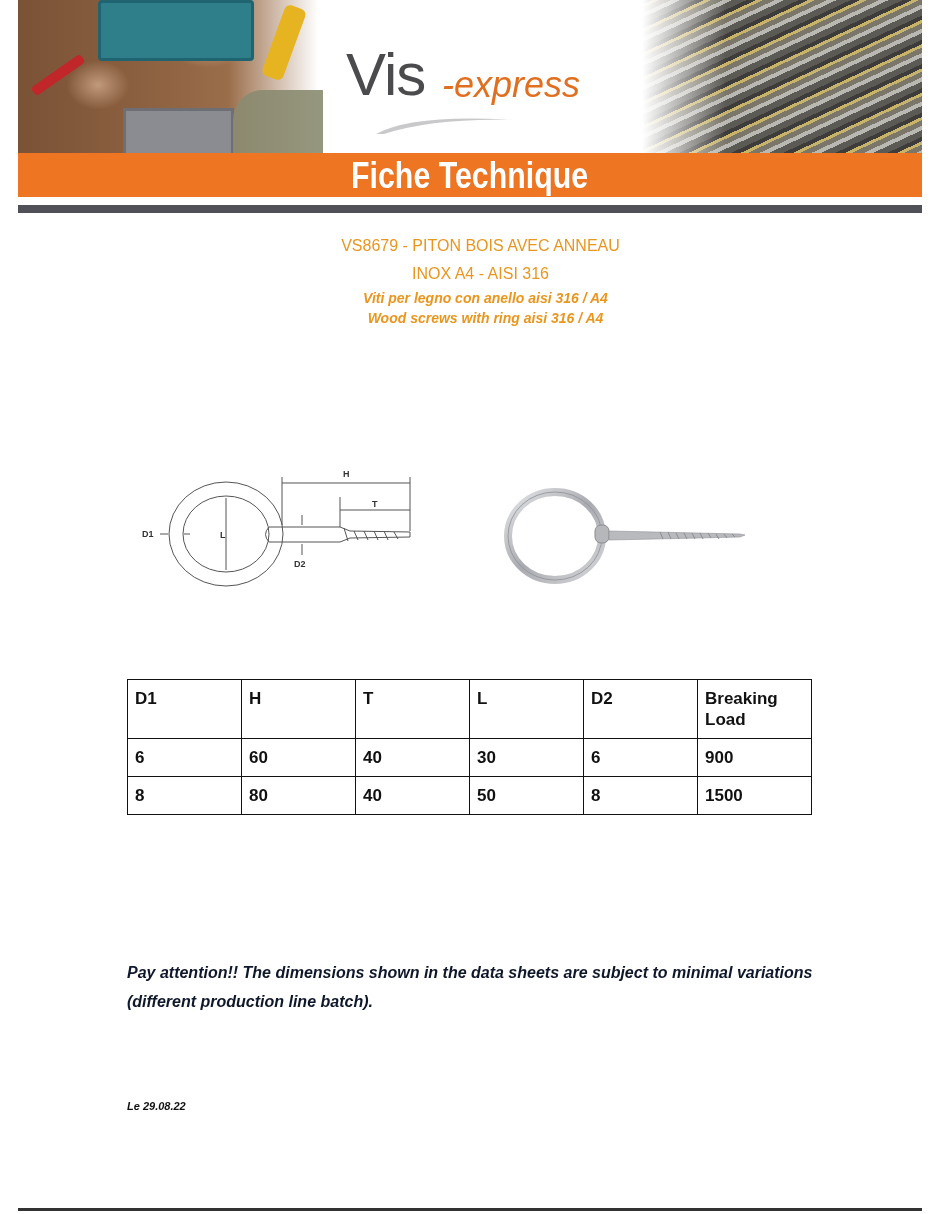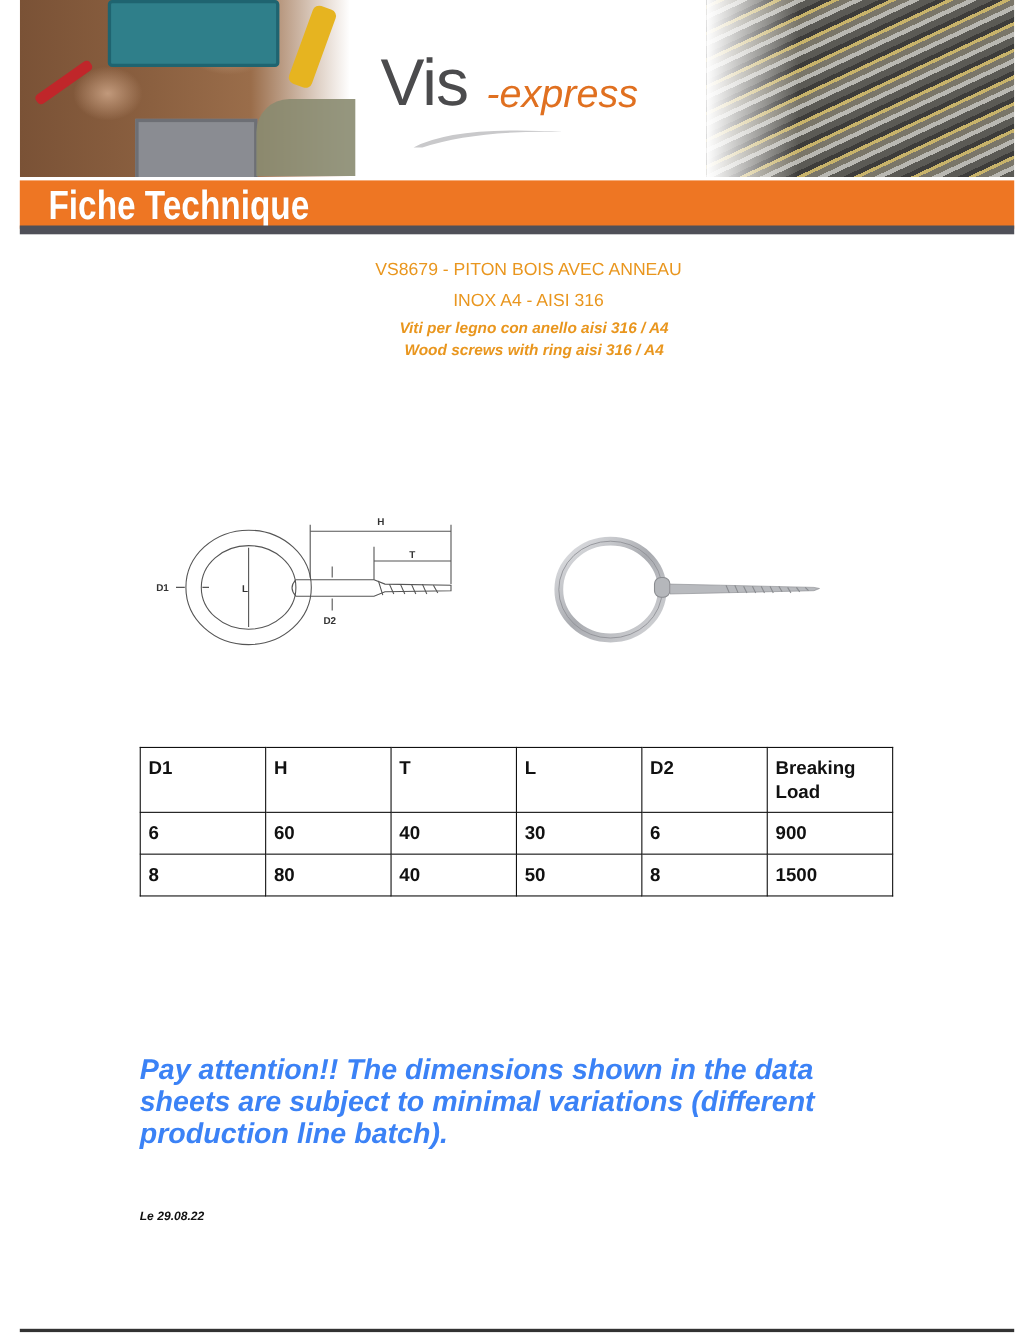--- a/index.html
+++ b/index.html
@@ -25,21 +25,21 @@
       repeating-linear-gradient(-25deg, #5b5a55 0 6px, #b9b8b2 6px 10px, #7a7669 10px 15px, #c8b36a 15px 18px, #3d3c3a 18px 22px),
       #777;
   }
   .photo-right::before { content: ""; position: absolute; inset: 0;
     background: linear-gradient(90deg, #ffffff 0%, rgba(255,255,255,.6) 12%, rgba(255,255,255,0) 30%); }
   .logo { position: absolute; left: 328px; top: 20px; width: 260px; height: 100px; margin-top: 20px; }
   .logo-vis { position: absolute; left: 0; top: 0; font-size: 60px; font-weight: normal; color: #4b4b4d; letter-spacing: -1px; }
   .logo-express { position: absolute; left: 96px; top: 24px; font-size: 36px; font-style: italic; color: #e07020; }
   .logo-swoosh { position: absolute; left: 28px; top: 72px; width: 140px; height: 24px; }
 
-  .orange-bar { position: absolute; left: 0; top: 164px; width: 904px; height: 44px; background: #ee7623; text-align: left; }
+  .orange-bar { position: absolute; left: 0; top: 153px; width: 904px; height: 44px; background: #ee7623; text-align: center; }
   .orange-bar span { display: inline-block; margin-top: 2px; font-size: 37px; font-weight: bold; color: #ffffff;
     transform: scaleX(.82); letter-spacing: 0px; text-shadow: 0 0 1px rgba(0,0,0,.15); }
   .gray-strip { position: absolute; left: 0; top: 205px; width: 904px; height: 8px; background: #4f5058; }
 
   
   .title-block { position: absolute; left: 0; top: 232px; width: 940px; text-align: center; color: #e9961e; }
   .title-line { font-size: 16px; font-weight: normal; line-height: 28px; padding-left: 21px; }
   .sub-line { font-size: 14px; font-weight: bold; font-style: italic; line-height: 20px; padding-left: 31px; }
 
   
@@ -47,22 +47,22 @@
   .photo-product { position: absolute; left: 495px; top: 478px; width: 260px; height: 115px; }
 
   
   .spec-table { position: absolute; left: 127px; top: 679px; border-collapse: collapse; }
   .spec-table td { border: 1.5px solid #111; width: 106px; padding: 8px 0 0 7px; vertical-align: top;
     font-size: 17px; font-weight: bold; color: #111; line-height: 21px; }
   .spec-table tr.head td { height: 50px; }
   .spec-table tr.row td { height: 29px; }
 
   
-  .attention { position: absolute; left: 127px; top: 958px; width: 700px; font-size: 26px; font-weight: bold; font-style: italic;
-    line-height: 29px; color: #3b82f6; }
+  .attention { position: absolute; left: 127px; top: 958px; width: 700px; font-size: 16px; font-weight: bold; font-style: italic;
+    line-height: 29px; color: #0f172a; }
   .date { position: absolute; left: 127px; top: 1100px; font-size: 11px; font-weight: bold; font-style: italic; color: #111; text-align: right; }
   .footer-rule { position: absolute; left: 18px; top: 1208px; width: 904px; height: 3px; background: #333; }
 </style>
 </head>
 <body>
 
 <div class="banner">
   <div class="photo-band">
     <div class="photo-left">
       <div class="tray"></div>

